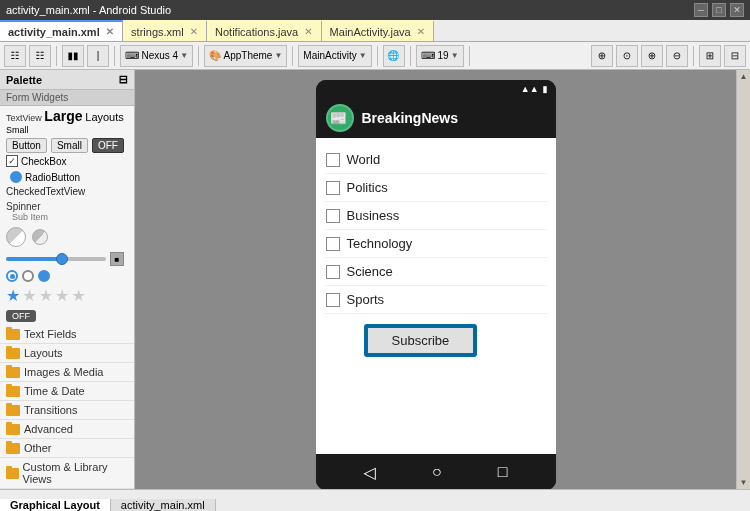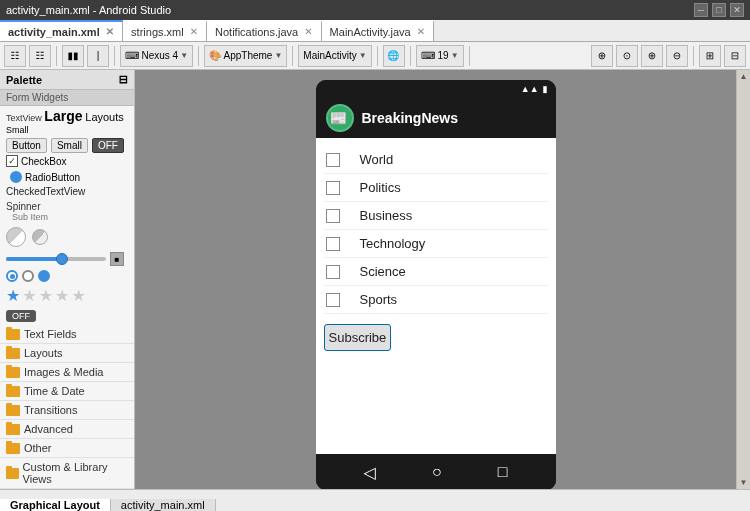--- a/index.html
+++ b/index.html
@@ -45,21 +45,21 @@
     }
     .tab {
       display: flex;
       align-items: center;
       padding: 0 8px;
       border-right: 1px solid #aaa;
       border-top: 2px solid transparent;
       cursor: pointer;
       white-space: nowrap;
       gap: 4px;
-      background: #ffffff;
+      background: #fef9c3;
       color: #333;
     }
     .tab.active {
       background: #fff;
       border-top: 2px solid #4d90fe;
       font-weight: bold;
     }
     .tab-close { font-size: 10px; color: #888; margin-left: 2px; }
 
     
@@ -344,41 +344,42 @@
       font-weight: bold;
     }
     .phone-content {
       background: #fff;
       flex: 1;
       padding: 8px;
     }
     .checkbox-item {
       display: flex;
       align-items: center;
-      gap: 20px;
+      gap: 7px;
       padding: 6px 2px;
       border-bottom: 1px solid #f0f0f0;
       font-size: 13px;
       color: #222;
     }
     .checkbox-box {
       width: 14px; height: 14px;
       border: 1px solid #888;
       background: #fff;
       flex-shrink: 0;
     }
     .subscribe-btn {
       background: #e0e0e0;
-      border: 1px solid #0369a1;
+      border: 4px solid #0369a1;
       border-radius: 3px;
-      padding: 5px 4px;
+      padding: 5px 24px;
       font-size: 13px;
       color: #222;
       margin-top: 10px;
       cursor: pointer;
+      margin-left: 40px;
     }
     .phone-nav-bar {
       background: #1a1a1a;
       height: 36px;
       display: flex;
       align-items: center;
       justify-content: space-around;
       padding: 0 20px;
     }
     .nav-btn { font-size: 16px; color: #fff; cursor: pointer; }

